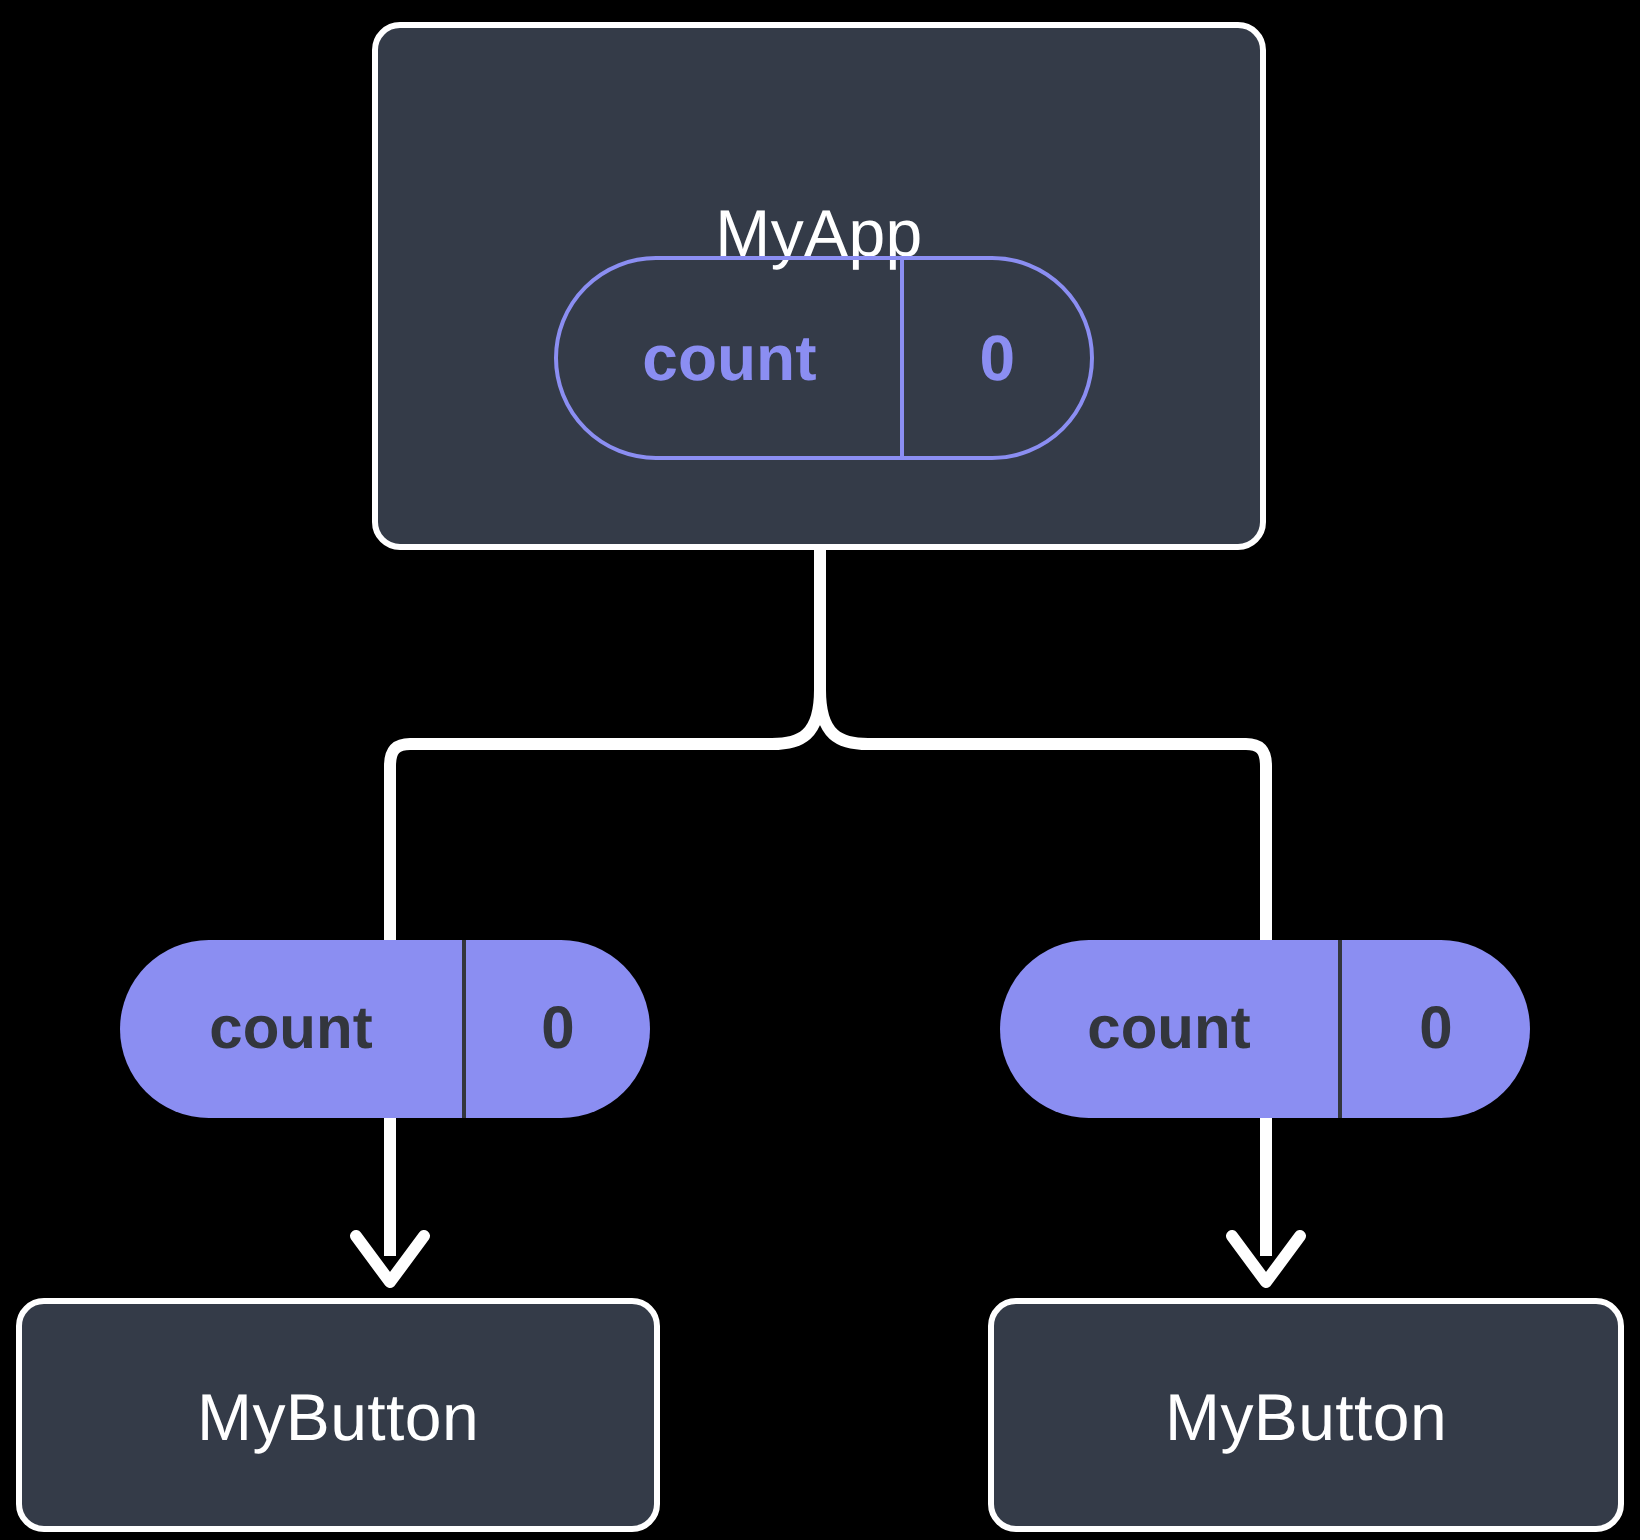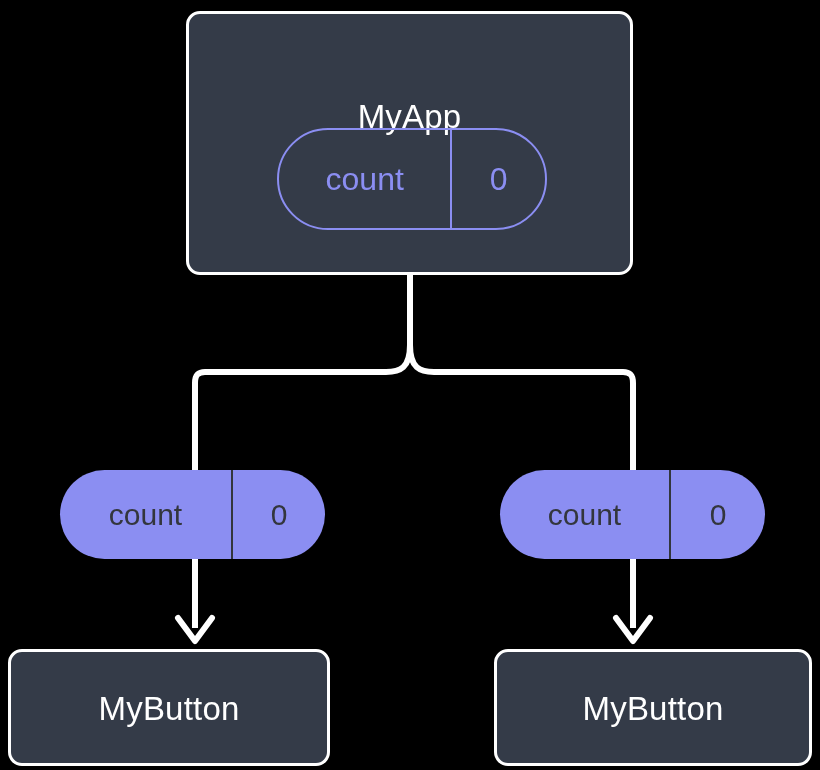--- a/index.html
+++ b/index.html
@@ -78,20 +78,21 @@
     top: 38px;
     font-size: 33px;
   }
 
   
   .pill {
     position: absolute;
     box-sizing: border-box;
     display: flex;
     align-items: stretch;
+    font-weight: bold;
   }
   .pill-key, .pill-val {
     display: flex;
     align-items: center;
     justify-content: center;
     box-sizing: border-box;
     white-space: nowrap;
   }
 
   

